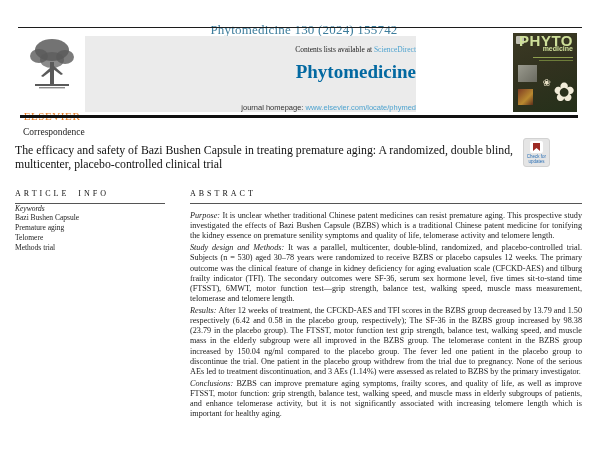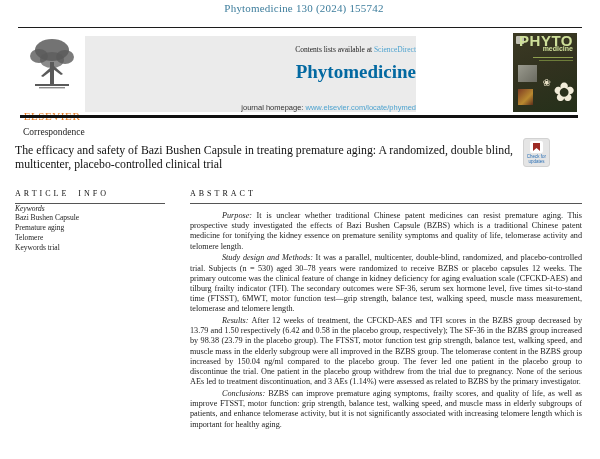--- a/index.html
+++ b/index.html
@@ -7,22 +7,22 @@
     --ink:#1a1a1a; --graybox:#ebebeb; --cover-dark:#32321f; --cover-green:#cfe09a;
     --badge-red:#9e2b25; --badge-blue:#2a6fb5;
   }
   *{margin:0;padding:0;box-sizing:border-box;}
   html,body{width:600px;height:459px;}
   body{
     position:relative;background:#ffffff;overflow:hidden;
     font-family:"Liberation Serif", serif;color:var(--ink);
     -webkit-font-smoothing:antialiased;
   }
-  .citation{position:absolute;top:2px;left:0;right:0;text-align:center;
-    font-size:11px;color:var(--cite-blue);letter-spacing:.2px;padding-left:8px;}
+  .citation{position:absolute;top:22px;left:0;right:0;text-align:center;
+    font-size:13px;color:var(--cite-blue);letter-spacing:.2px;padding-left:8px;}
   .top-rule{position:absolute;top:27px;left:18px;width:564px;height:1px;background:#1c1c1c;}
 
   
   .elsevier{position:absolute;left:20px;top:36px;width:64px;height:78px;text-align:center;}
   .elsevier svg{display:block;margin:0 auto;}
   .elsevier-word{font-size:11px;color:var(--elsevier-orange);letter-spacing:.6px;
     font-family:"Liberation Serif",serif;margin-top:18px;}
   .graybox{position:absolute;left:85px;top:36px;width:331px;height:76px;
     background:var(--graybox);text-align:right;}
   .contents-line{margin-top:9px;font-size:7.5px;color:#222;}
@@ -70,21 +70,21 @@
   .colrule{height:1px;background:#555;margin-top:5px;}
 
   .article-info{position:absolute;top:189px;left:15px;width:150px;}
   .kw-label{font-style:italic;font-size:7.5px;color:#222;}
   .kw{font-size:7.5px;line-height:10px;color:#222;}
 
   .abstract{position:absolute;top:189px;left:190px;width:392px;}
   .abs-body{margin-top:7px;}
   .para{font-size:8.2px;line-height:10.2px;text-align:justify;color:#1c1c1c;}
   .para + .para{margin-top:1.5px;}
-  .para .label{font-style:italic;margin-left:32px;}
+  .para .label{font-style:italic;}
 </style>
 </head>
 <body>
 
 <div class="citation">Phytomedicine 130 (2024) 155742</div>
 <div class="top-rule"></div>
 
 <div class="elsevier">
   <span>
     <svg width="50" height="56" viewBox="0 0 50 56">
@@ -143,21 +143,21 @@
   </div>
 </div>
 
 <div class="article-info">
   <div class="colhead">ARTICLE INFO</div>
   <div class="colrule"></div>
   <div class="kw-label">Keywords</div>
   <div class="kw">Bazi Bushen Capsule</div>
   <div class="kw">Premature aging</div>
   <div class="kw">Telomere</div>
-  <div class="kw">Keywords trial</div>
+  <div class="kw">Methods trial</div>
 </div>
 
 <div class="abstract">
   <div class="colhead">ABSTRACT</div>
   <div class="colrule"></div>
   <div class="abs-body">
     <p class="para">
       <span class="label">Purpose: </span><span>It is unclear whether traditional Chinese patent medicines can resist premature aging. This prospective study investigated the effects of Bazi Bushen Capsule (BZBS) which is a traditional Chinese patent medicine for tonifying the kidney essence on premature senility symptoms and quality of life, telomerase activity and telomere length.</span>
     </p>
     <p class="para">

